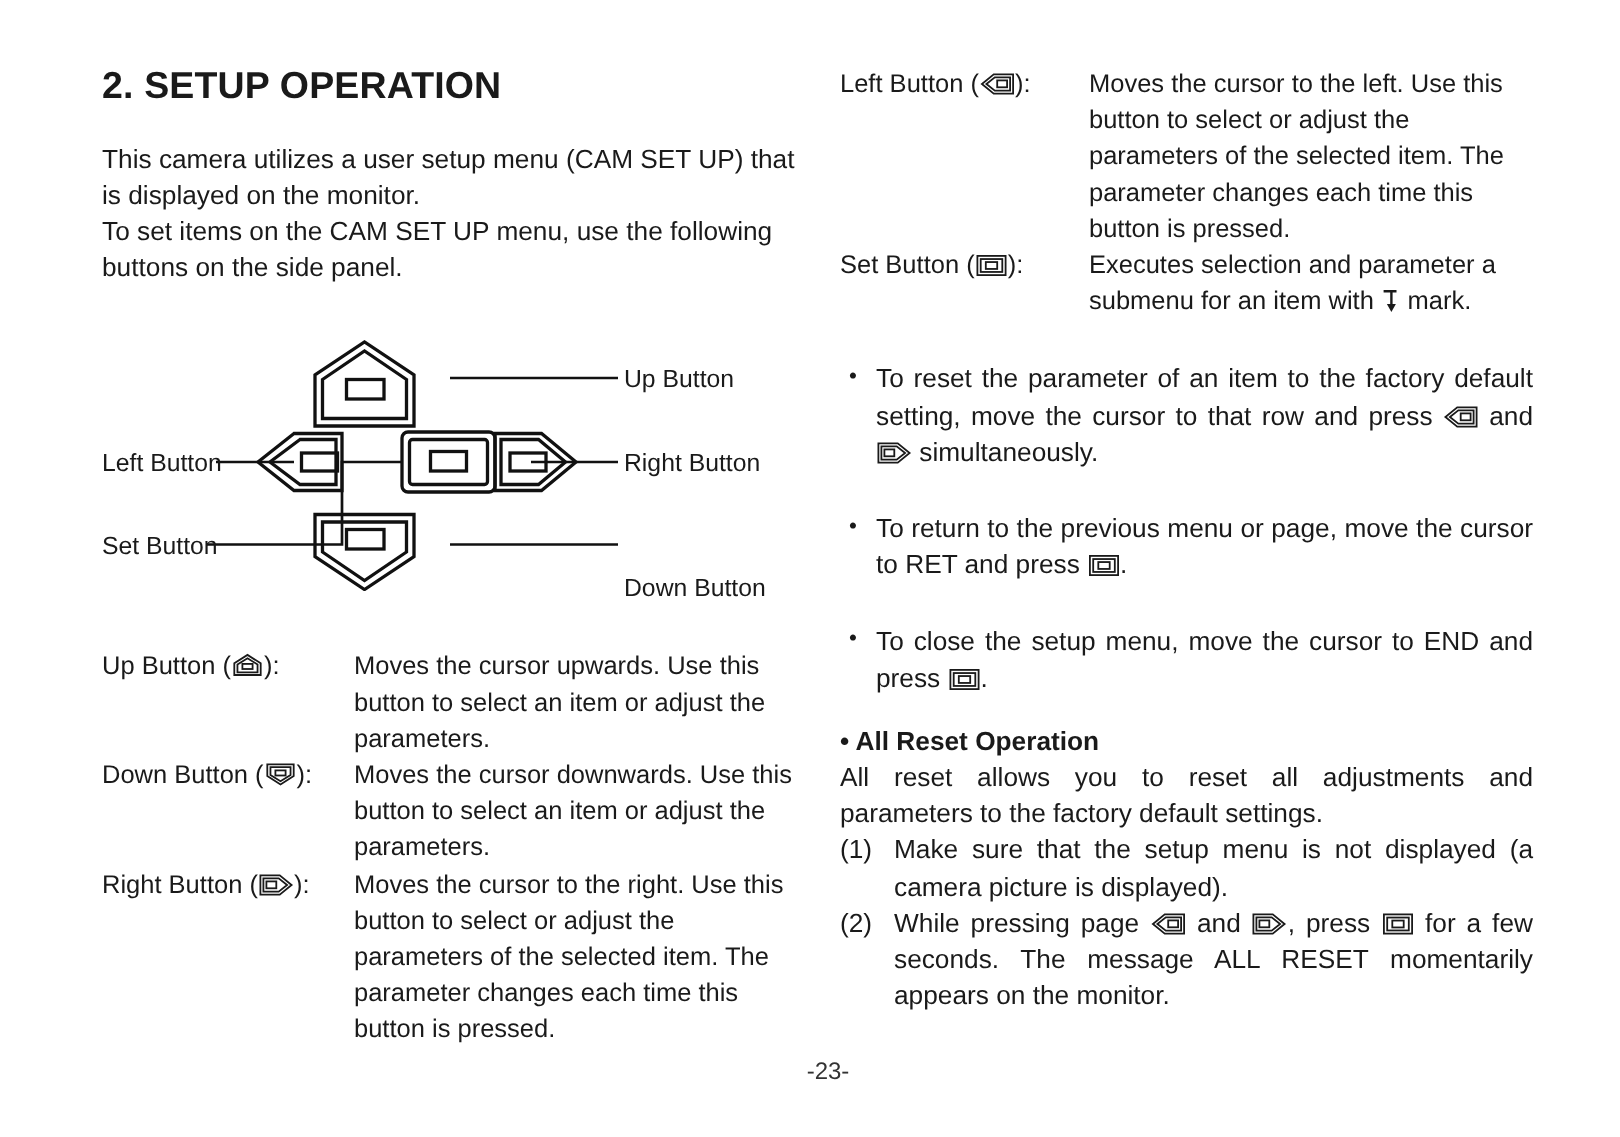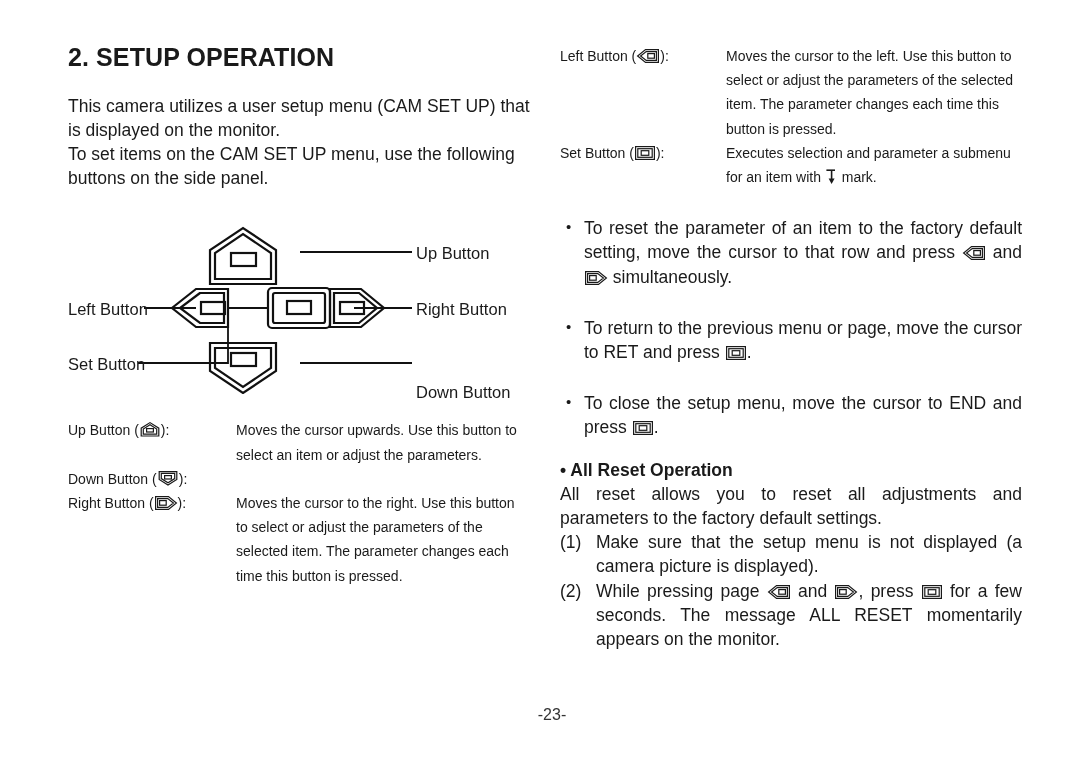--- a/index.html
+++ b/index.html
@@ -73,35 +73,35 @@
   }
   .dlabel.up    { left: 348px; top: 28px; }
   .dlabel.right { left: 348px; top: 84px; }
   .dlabel.down  { left: 348px; top: 139px; margin-top: 28px; }
   .dlabel.left  { left: 0px;   top: 84px; }
   .dlabel.set   { left: 0px;   top: 139px; }
 
   
   .defrow {
     display: flex;
-    font-size: 14px;
+    font-size: 17px;
     line-height: 24.2px;
     align-items: flex-start;
   }
   .defterm {
     flex: 0 0 auto;
     white-space: nowrap;
   }
   .defdesc {
     flex: 1 1 auto;
   }
   .def-left .defterm { width: 168px; }
   .def-right .defterm { width: 166px; }
 
-  .defs { margin-top: 24px; }
+  .defs { margin-top: 38px; }
 
   
   ul.bullets {
     list-style: none;
     margin: 16px 0 0 0;
     padding: 0;
   }
   ul.bullets li {
     position: relative;
     padding-left: 24px;
@@ -220,20 +220,21 @@
       </div>
 
       <div class="defrow def-left">
         <span class="defterm"><span>Down Button (</span><span class="glyph"><svg width="22" height="17" viewBox="0 0 22 17" xmlns="http://www.w3.org/2000/svg">
                 <g fill="none" stroke="#1a1a1a" stroke-width="1.2">
                   <path d="M 2.2 1.6 L 2.2 9.4 L 11 15 L 19.8 9.4 L 19.8 1.6 Z"></path>
                   <path d="M 4.3 3.4 L 4.3 8.6 L 11 12.8 L 17.7 8.6 L 17.7 3.4 Z"></path>
                   <rect x="7.6" y="5.6" width="6.8" height="3.4"></rect>
                 </g>
               </svg></span><span>):</span></span>
+        <span class="defdesc">Moves the cursor downwards. Use this button to select an item or adjust the parameters.</span>
       </div>
 
       <div class="defrow def-left">
         <span class="defterm"><span>Right Button (</span><span class="glyph"><svg width="24" height="16" viewBox="0 0 24 16" xmlns="http://www.w3.org/2000/svg">
                 <g fill="none" stroke="#1a1a1a" stroke-width="1.2">
                   <path d="M 1.6 1.6 L 1.6 14.4 L 14.5 14.4 L 22.4 8 L 14.5 1.6 Z"></path>
                   <path d="M 3.6 3.6 L 3.6 12.4 L 13.8 12.4 L 19.4 8 L 13.8 3.6 Z"></path>
                   <rect x="5.6" y="5.6" width="6.6" height="4.6"></rect>
                 </g>
               </svg></span><span>):</span></span>

